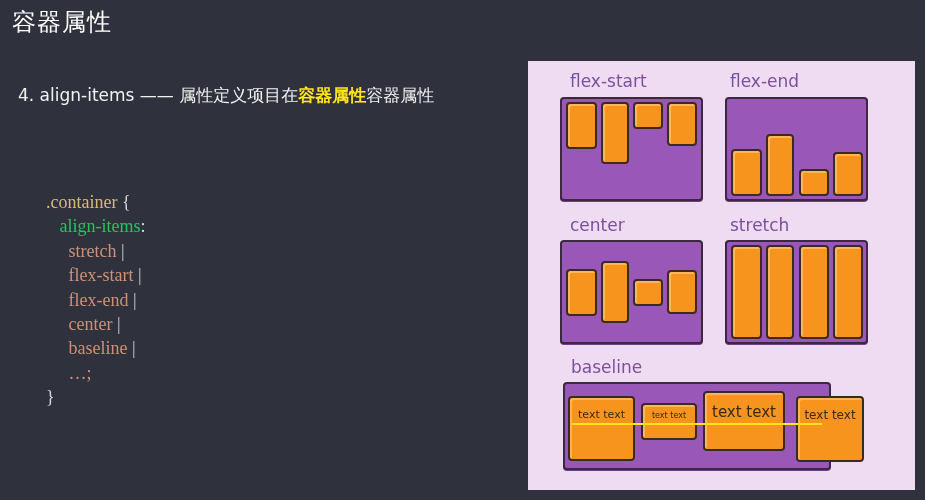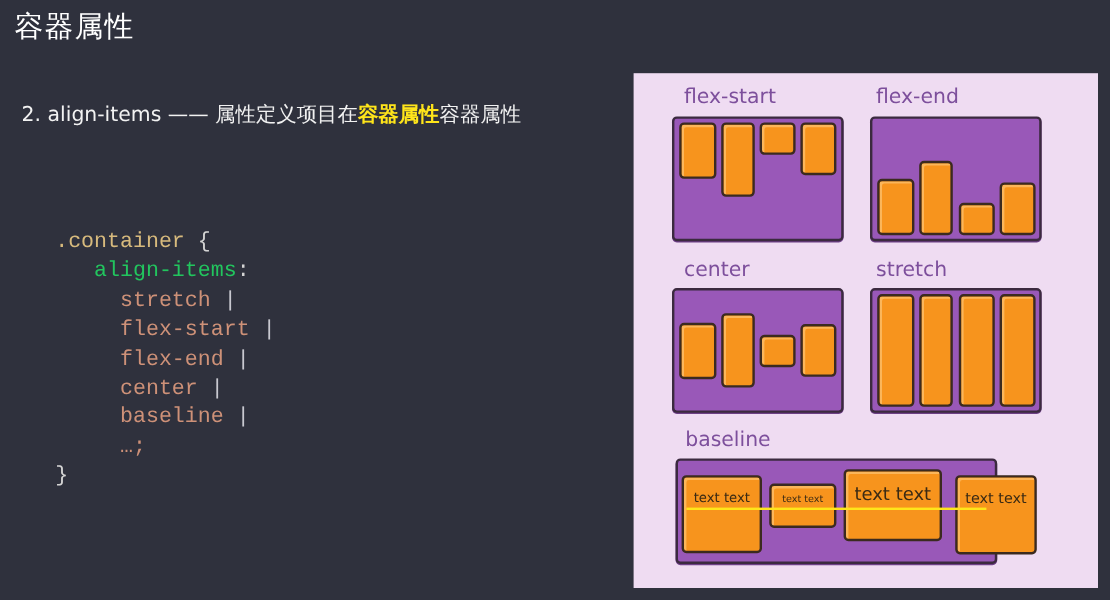--- a/index.html
+++ b/index.html
@@ -14,21 +14,21 @@
     position: absolute; left: 12px; top: 6px;
     font-size: 24px; font-weight: 400; color: #ffffff; letter-spacing: 1px;
   }
   .subtitle {
     position: absolute; left: 18px; top: 84px;
     font-size: 17px; color: #f2f2f2; white-space: nowrap;
   }
   .subtitle .hl { color: #ffe51a; font-weight: bold; }
   .code {
     position: absolute; left: 46px; top: 190px;
-    font-family: Liberation Mono, monospace;
+    font-family: Liberation Serif, serif;
     font-size: 18px; line-height: 24.4px; white-space: pre;
   }
   .code .sel { color: #d7ba7d; }
   .code .brace { color: #d4d4d4; }
   .code .prop { color: #22c55e; }
   .code .punc { color: #d4d4d4; }
   .code .val { color: #ce9178; }
   .code .bar { color: #c8c8d0; }
 
   .panel {
@@ -55,21 +55,21 @@
   }
   .baseline-line {
     position: absolute; height: 2px; background: #ffe51a;
   }
 </style>
 </head>
 <body>
 
 <div class="title">容器属性</div>
 
-<div class="subtitle"><span>2. align-items —— 属性定义项目在</span><span class="hl">容器属性</span><span>容器属性</span></div>
+<div class="subtitle"><span>4. align-items —— 属性定义项目在</span><span class="hl">容器属性</span><span>容器属性</span></div>
 
 <div class="code"><div><span class="sel">.container</span> <span class="brace">{</span></div><div>   <span class="prop">align-items</span><span class="punc">:</span></div><div>     <span class="val">stretch</span> <span class="bar">|</span></div><div>     <span class="val">flex-start</span> <span class="bar">|</span></div><div>     <span class="val">flex-end</span> <span class="bar">|</span></div><div>     <span class="val">center</span> <span class="bar">|</span></div><div>     <span class="val">baseline</span> <span class="bar">|</span></div><div>     <span class="val">…;</span></div><div><span class="brace">}</span></div></div>
 
 <div class="panel">
 
   <div class="demo-label" style="left:42px;top:10px;">flex-start</div>
   <div class="box" style="left:32px;top:36px;width:143px;height:104px;">
     <div class="item" style="left:4px;top:3px;width:31px;height:47px;"></div>
     <div class="item" style="left:39px;top:3px;width:28px;height:62px;"></div>
     <div class="item" style="left:71px;top:3px;width:30px;height:27px;"></div>

